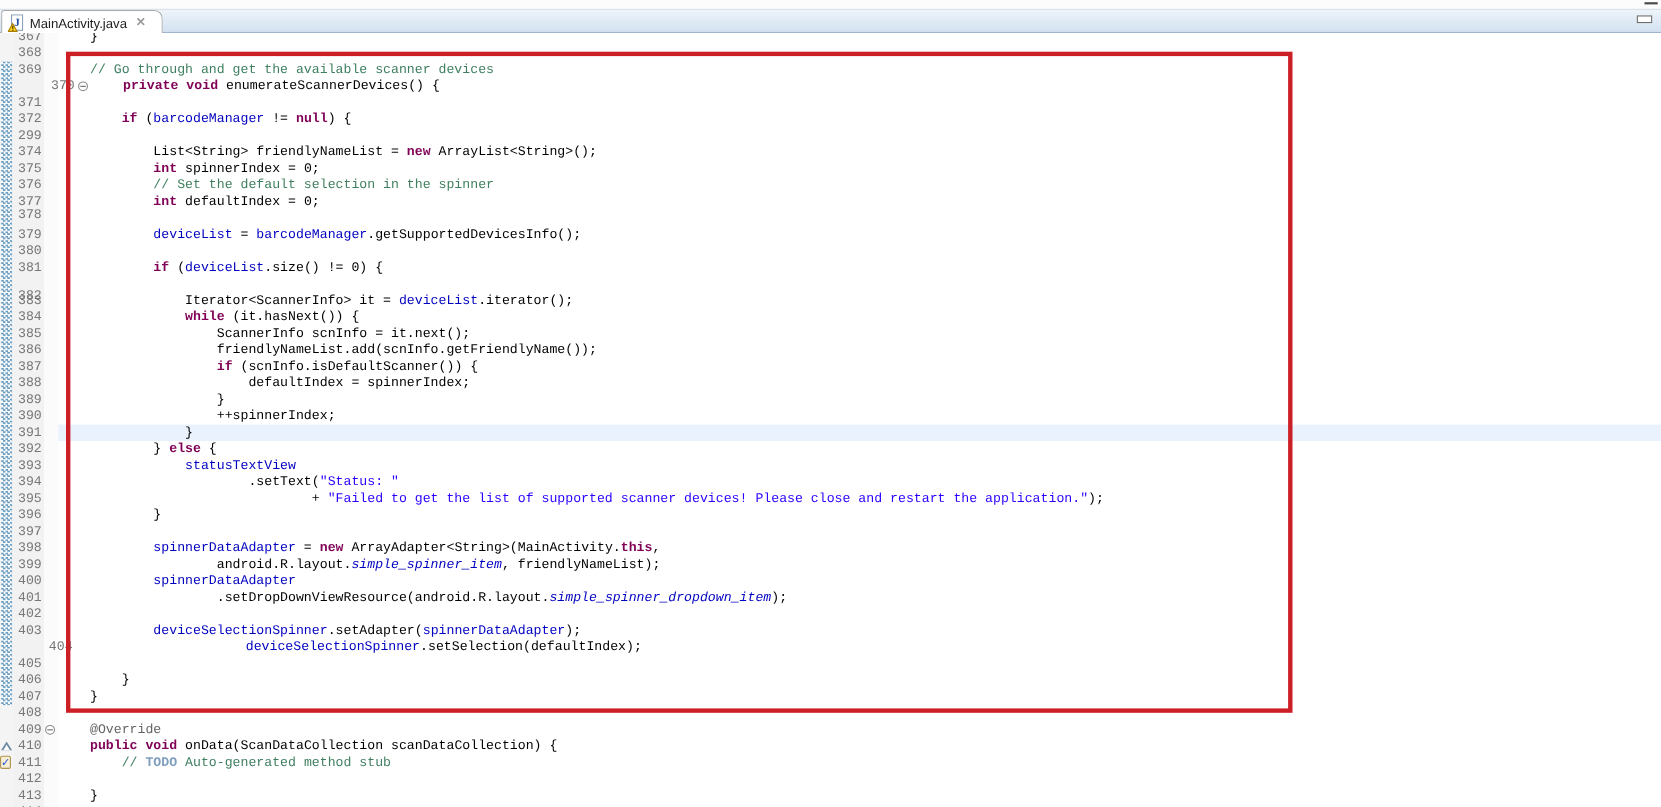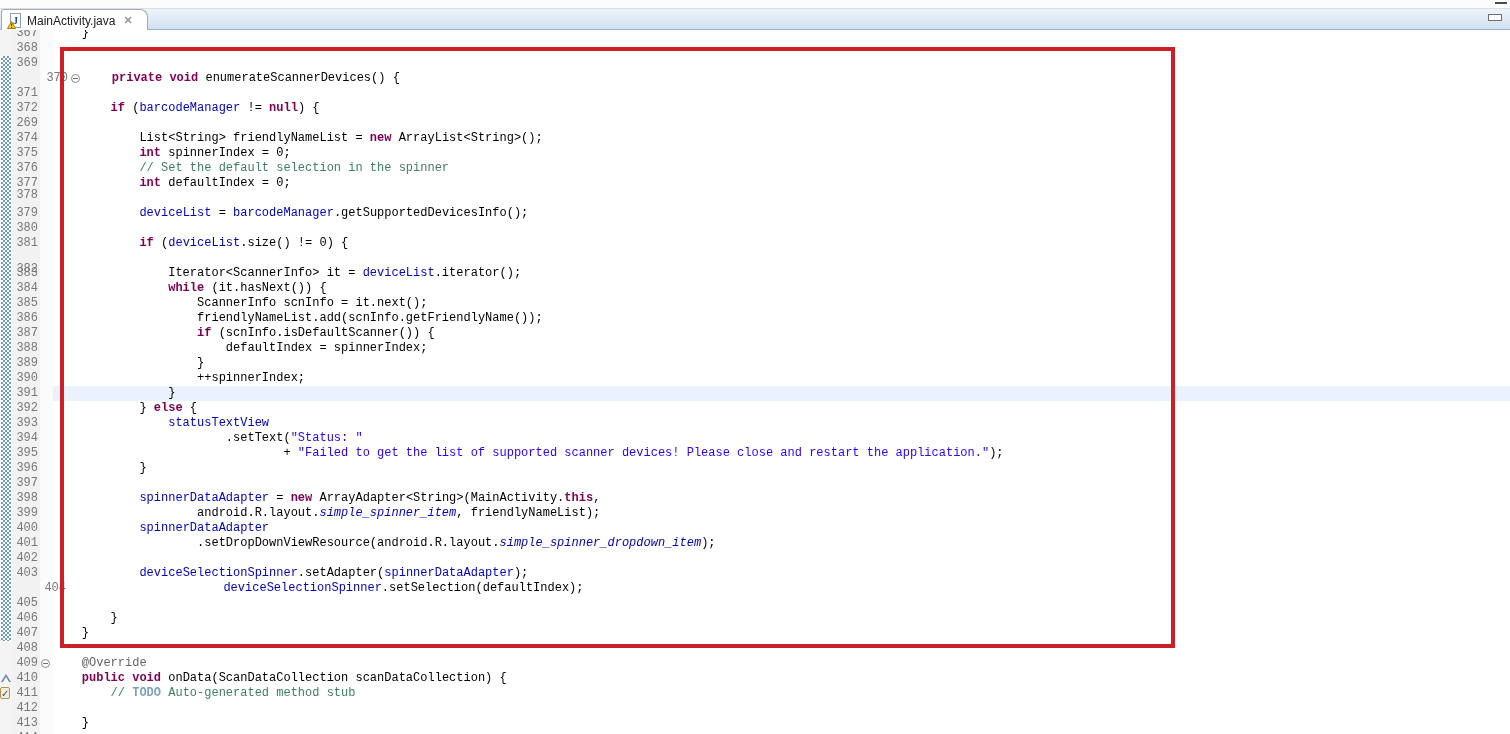--- a/index.html
+++ b/index.html
@@ -114,21 +114,21 @@
         <div class="row" style="top: 11px;">
           <div class="cell-ann"></div>
           <div class="cell-num">368</div>
           <div class="cell-fold"></div>
           <div class="cell-code"></div>
         </div>
         <div class="row" style="top: 26px;">
           <div class="cell-ann"></div>
           <div class="cell-num">369</div>
           <div class="cell-fold"></div>
-          <div class="cell-code"><span>	</span></div>
+          <div class="cell-code"><span>	</span><span class="t-cm">// Go through and get the available scanner devices</span></div>
         </div>
         <div class="row" style="top: 41px; padding-left: 30px;">
           <div class="cell-ann"></div>
           <div class="cell-num">370</div>
           <div class="cell-fold">
             <div class="fold-icon"></div>
           </div>
           <div class="cell-code"><span>	</span><span class="t-kw">private void</span><span> enumerateScannerDevices() {</span></div>
         </div>
         <div class="row" style="top: 56px;">
@@ -138,21 +138,21 @@
           <div class="cell-code"></div>
         </div>
         <div class="row" style="top: 71px;">
           <div class="cell-ann"></div>
           <div class="cell-num">372</div>
           <div class="cell-fold"></div>
           <div class="cell-code"><span>		</span><span class="t-kw">if</span><span> (</span><span class="t-f">barcodeManager</span><span> != </span><span class="t-kw">null</span><span>) {</span></div>
         </div>
         <div class="row" style="top: 86px;">
           <div class="cell-ann"></div>
-          <div class="cell-num">269</div>
+          <div class="cell-num">299</div>
           <div class="cell-fold"></div>
           <div class="cell-code"></div>
         </div>
         <div class="row" style="top: 101px;">
           <div class="cell-ann"></div>
           <div class="cell-num">374</div>
           <div class="cell-fold"></div>
           <div class="cell-code"><span>			List&lt;String&gt; friendlyNameList = </span><span class="t-kw">new</span><span> ArrayList&lt;String&gt;();</span></div>
         </div>
         <div class="row" style="top: 116px;">

